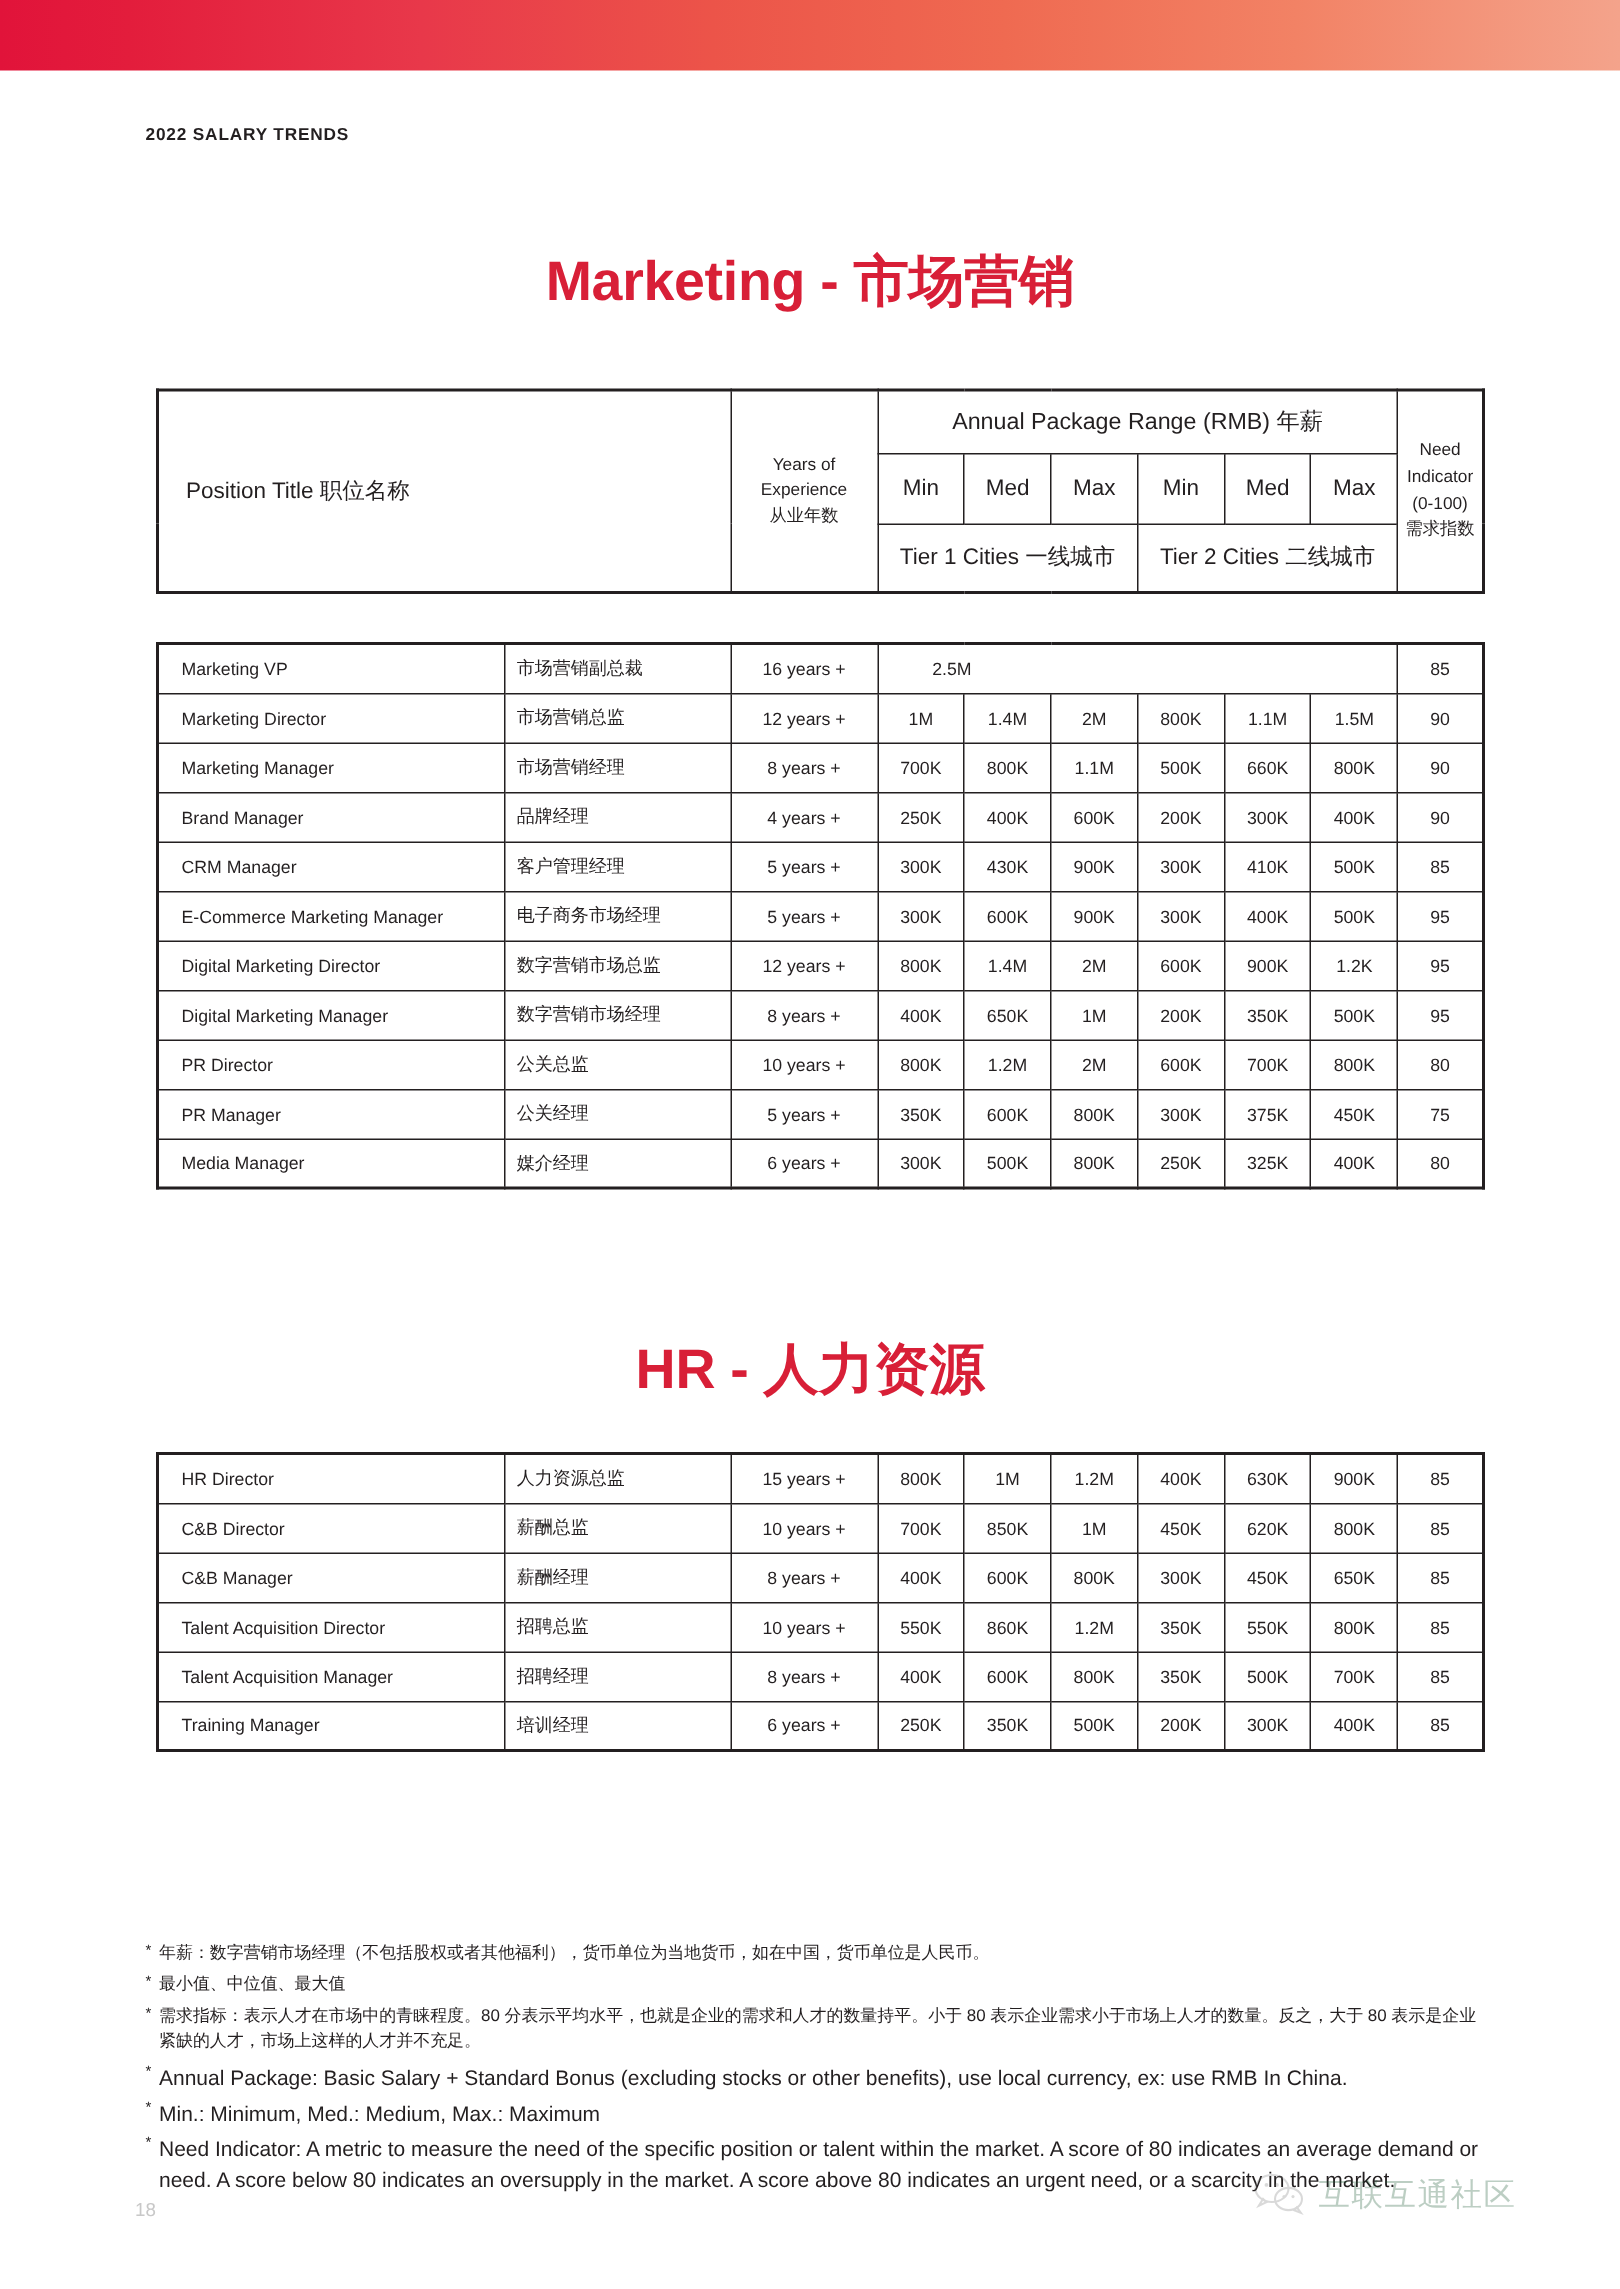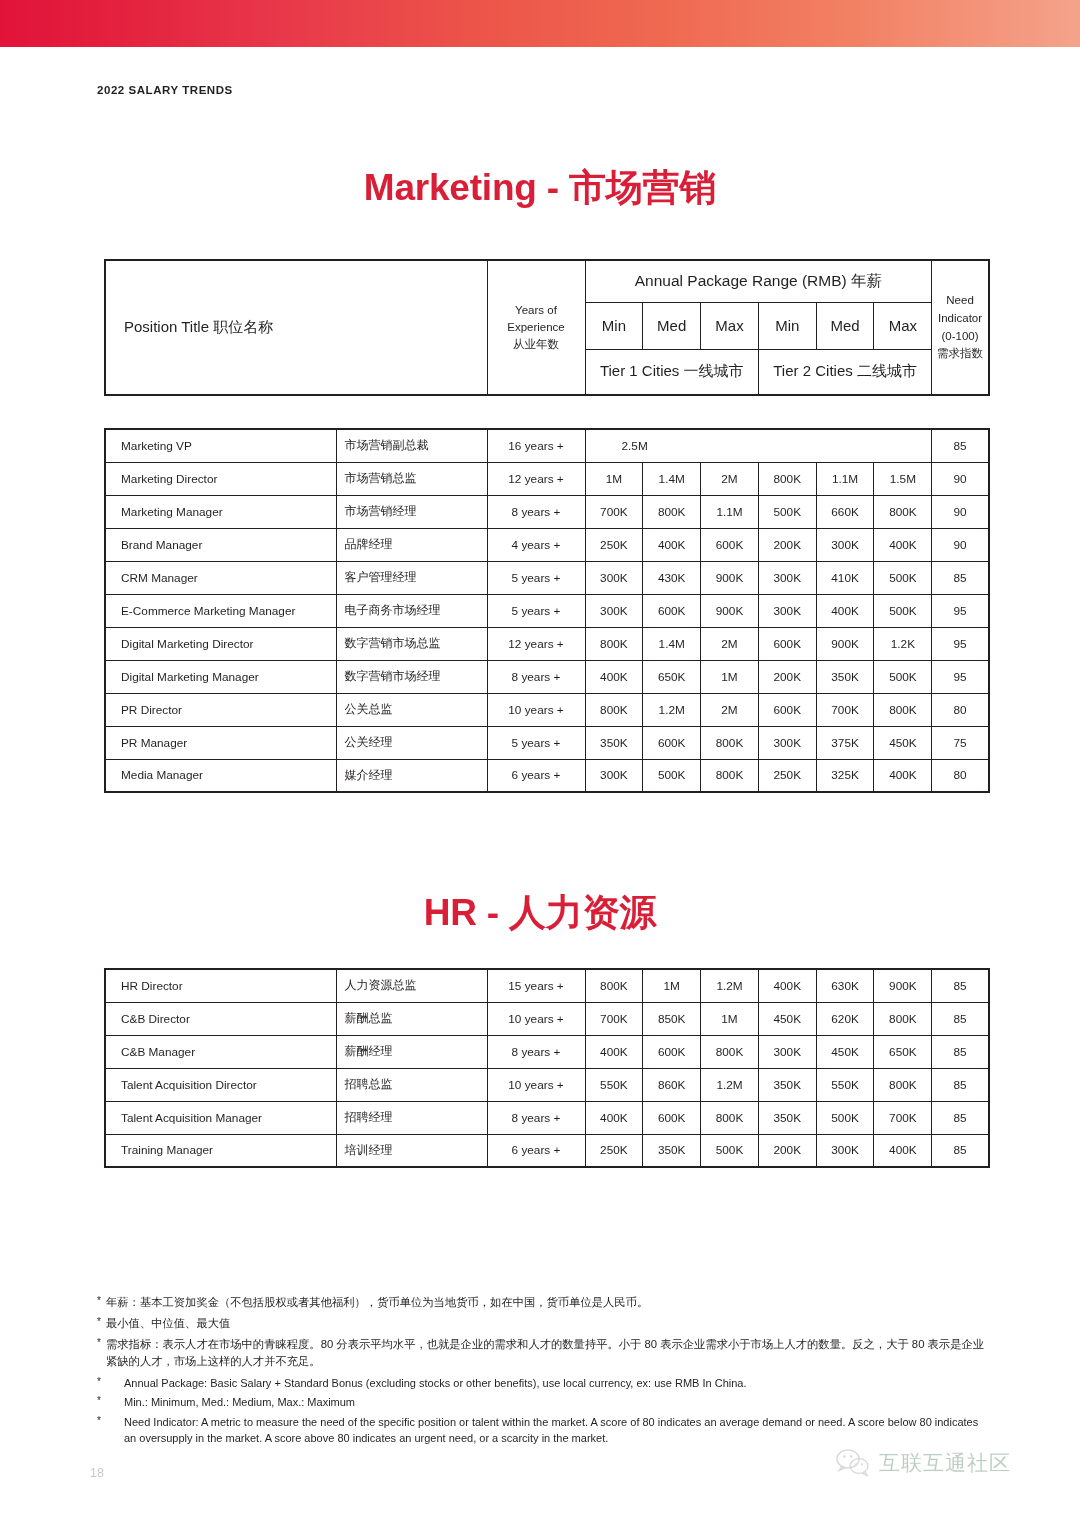--- a/index.html
+++ b/index.html
@@ -161,21 +161,21 @@
     width: 9px;
     flex: 0 0 9px;
     font-size: 10px;
     line-height: 1.45;
   }
   .note .body {
     flex: 1;
     font-size: 11.3px;
     line-height: 1.5;
   }
-  .en-notes .note .body { font-size: 11px; line-height: 1.48; margin-left: 18px; }
+  .en-notes .note .body { font-size: 14px; line-height: 1.48; }
   .en-notes .note { margin-bottom: 3px; }
 
   
   .page-number {
     position: absolute;
     left: 90px;
     top: 1466px;
     font-size: 12.5px;
     color: #c8c8c8;
   }
@@ -490,21 +490,21 @@
           <td>400K</td>
           <td>85</td>
         </tr>
       </tbody>
   </table>
 </div>
 
 <div class="notes cn-notes" id="cn-notes">
     <div class="note">
       <span class="star">*</span>
-      <span class="body">年薪：基本工资加奖金（不包括股权或者其他福利），货币单位为当地货币，如在中国，货币单位是人民币。</span>
+      <span class="body">年薪：数字营销市场经理（不包括股权或者其他福利），货币单位为当地货币，如在中国，货币单位是人民币。</span>
     </div>
     <div class="note">
       <span class="star">*</span>
       <span class="body">最小值、中位值、最大值</span>
     </div>
     <div class="note">
       <span class="star">*</span>
       <span class="body">需求指标：表示人才在市场中的青睐程度。80 分表示平均水平，也就是企业的需求和人才的数量持平。小于 80 表示企业需求小于市场上人才的数量。反之，大于 80 表示是企业紧缺的人才，市场上这样的人才并不充足。</span>
     </div>
   </div>

